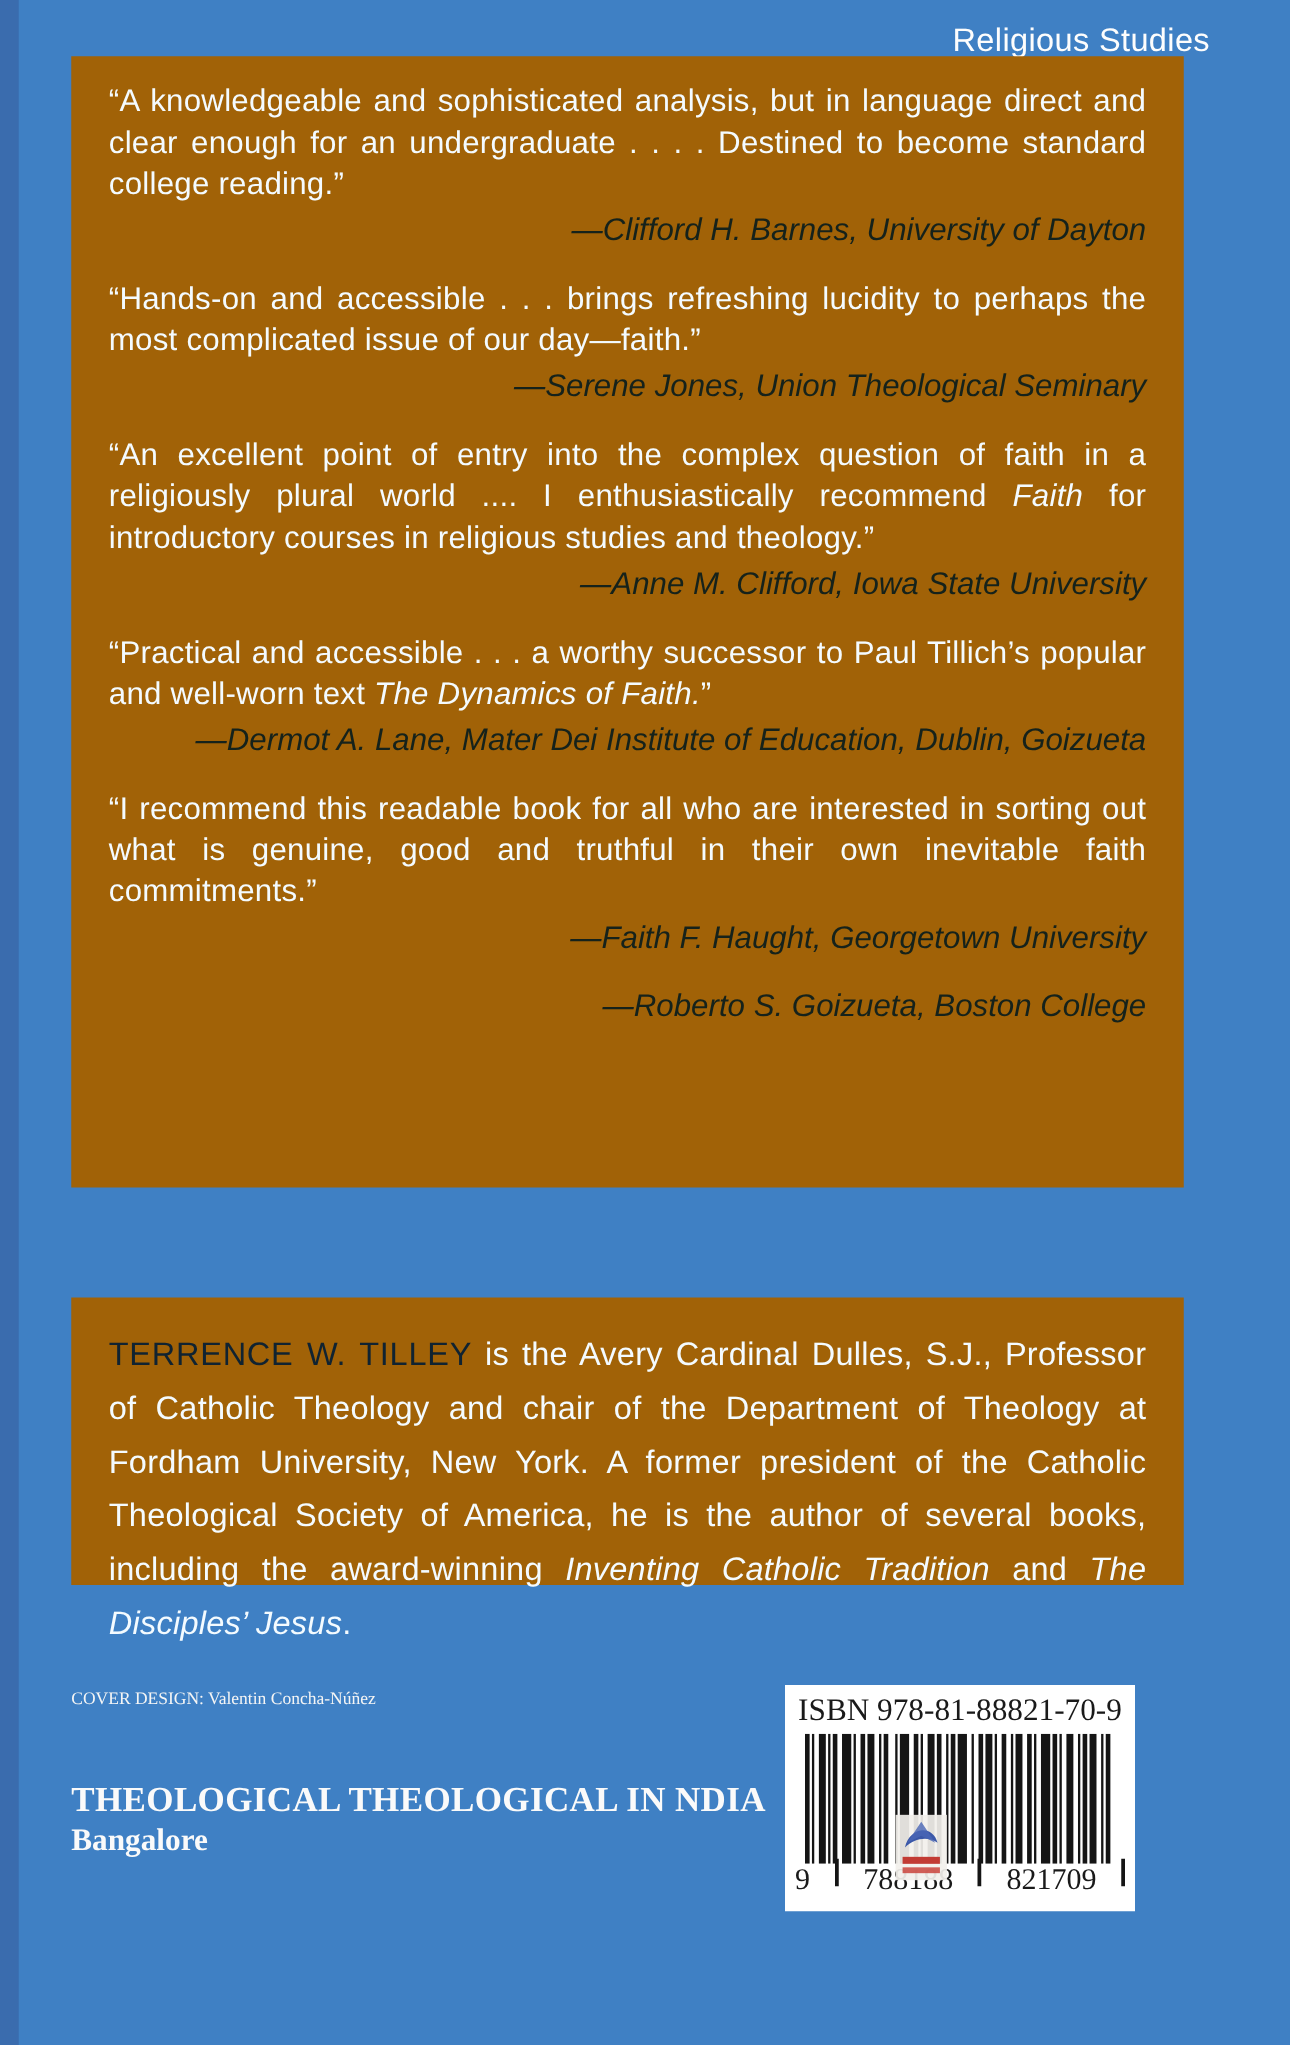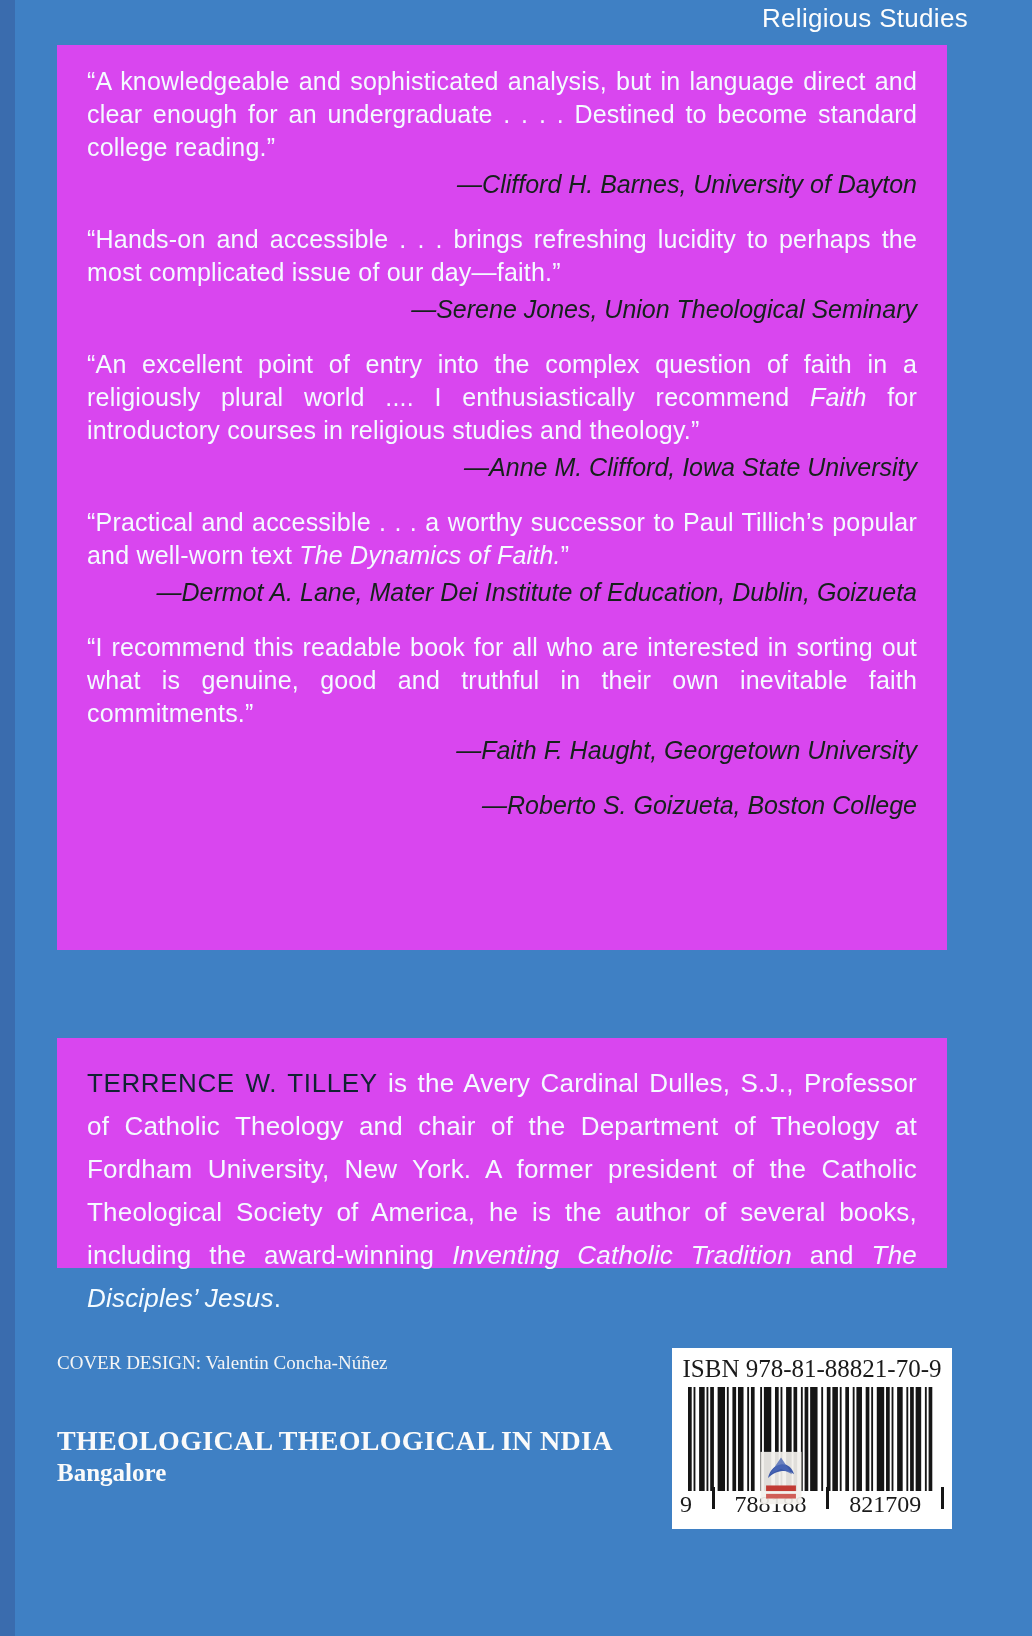--- a/index.html
+++ b/index.html
@@ -7,26 +7,26 @@
     width:1032px;height:1636px;
     background:#3f80c4;
     font-family:"Liberation Sans", sans-serif;
     position:relative;overflow:hidden;
   }
   .left-edge{
     position:absolute;left:0;top:0;width:15px;height:100%;
     background:#3a6cae;
   }
   .category{
-    position:absolute;top:3px;right:64px;
+    position:absolute;top:17px;right:64px;
     color:#fdfdfd;font-size:26px;letter-spacing:0.3px;
   }
   .panel{
     position:absolute;left:57px;width:890px;
-    background:#d946ef;box-sizing:border-box;
+    background:#a16207;box-sizing:border-box;
   }
   .quotes{top:45px;height:905px;padding:20px 30px;}
   .quote-block{margin-bottom:22px;}
   .q{
     margin:0;color:#f4fbff;font-size:25px;line-height:33px;
     text-align:justify;letter-spacing:0.2px;
   }
   .q i{font-style:italic;}
   .attr{
     margin:4px 0 0 0;color:#15221b;font-style:italic;
@@ -34,28 +34,28 @@
   }
   .bio{top:1038px;height:230px;padding:24px 30px;}
   .bio-text{
     margin:0;color:#f4fbff;font-size:26px;line-height:43px;
     text-align:justify;letter-spacing:0.2px;
   }
   .bio-name{color:#102331;letter-spacing:0.6px;}
   .bio-text i{font-style:italic;}
   .cover-design{
     position:absolute;left:57px;top:1352px;
-    color:#f5f5f5;font-family:"Liberation Serif", serif;font-size:19px;
+    color:#f5f5f5;font-family:"Liberation Serif", serif;font-size:14px;
   }
   .publisher{position:absolute;left:57px;top:1424px;color:#fafafa;
     font-family:"Liberation Serif", serif;font-weight:bold;}
   .pub1{font-size:28px;line-height:34px;letter-spacing:0.3px;}
   .pub2{font-size:25px;line-height:30px;}
   .barcode-box{
-    position:absolute;left:672px;top:1348px;width:280px;height:181px;
+    position:absolute;left:628px;top:1348px;width:280px;height:181px;
     background:#ffffff;box-sizing:border-box;padding-top:7px;
   }
   .isbn{
     text-align:center;color:#1a1a1a;font-family:"Liberation Serif", serif;
     font-size:25px;line-height:28px;white-space:nowrap;
   }
   .bars{margin:4px 16px 0 16px;height:104px;}
   .bars svg rect{fill:#151515;}
   .digits{
     display:flex;justify-content:space-between;align-items:flex-start;

